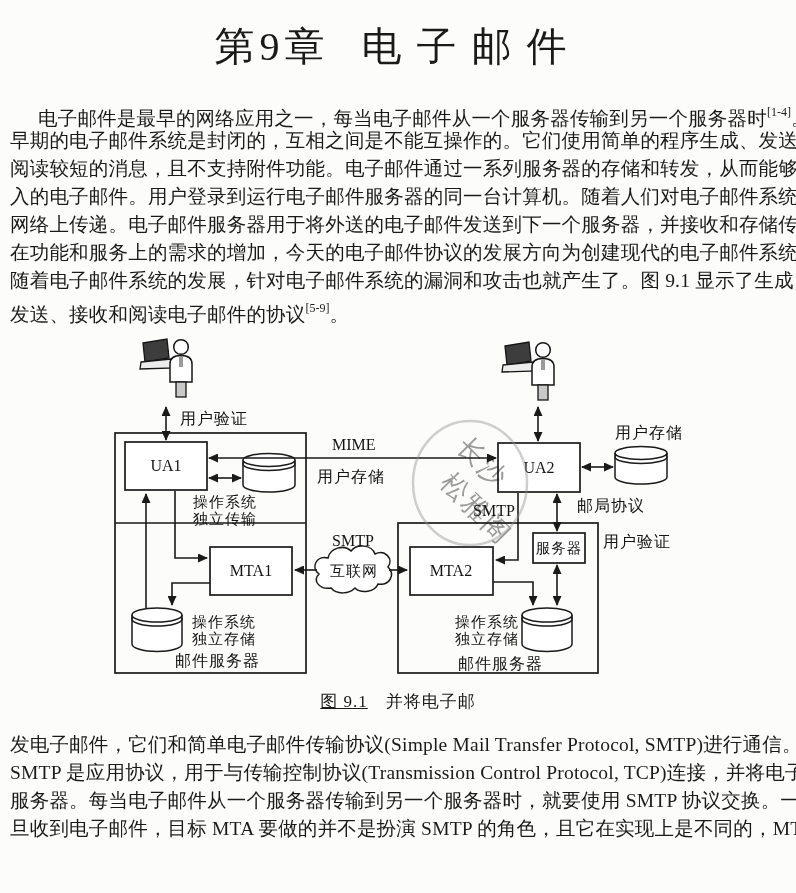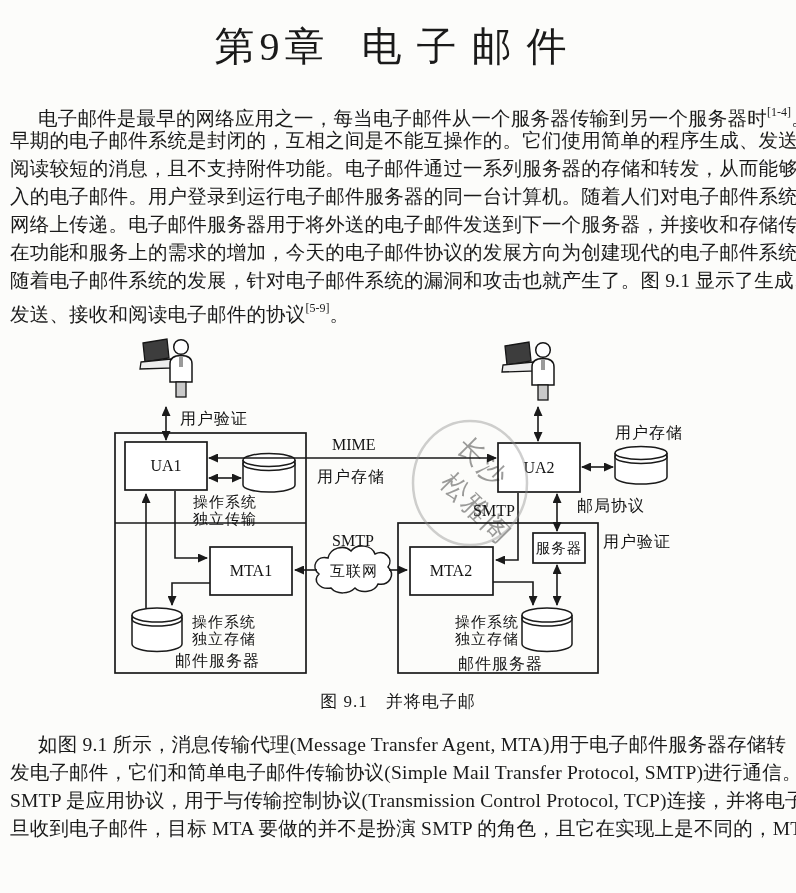--- a/index.html
+++ b/index.html
@@ -11,21 +11,21 @@
   .title{position:absolute;top:19px;left:0;right:0;text-align:center;
     font-size:40px;font-weight:normal;white-space:nowrap;}
   .t-ch{letter-spacing:5px;}
   .t-tx{letter-spacing:15px;margin-left:32px;}
   .para{position:absolute;left:10px;width:782px;font-size:19.5px;line-height:28px;}
   .ln{height:28px;white-space:nowrap;letter-spacing:0.2px;}
   .ind{text-indent:28px;}
   .sup{font-size:12px;position:relative;top:-1px;vertical-align:super;letter-spacing:0;text-align:right;}
   .caption{position:absolute;top:690px;left:0;right:0;text-align:center;
     font-size:17px;letter-spacing:1px;white-space:nowrap;}
-  .cap-label{margin-right:18px;}
+  .cap-label{margin-right:18px;text-decoration:underline;}
   .diagram{position:absolute;left:100px;top:337px;width:690px;height:350px;}
   .diagram text{font-family:"Liberation Serif","DejaVu Serif",serif;fill:#141414;}
   .dlab{letter-spacing:1px;}
 </style>
 </head>
 <body>
 
 <div class="page">
 
   <div class="title">
@@ -146,19 +146,19 @@
       <text x="0" y="0" transform="translate(376,132) rotate(45)" text-anchor="middle" font-size="27" fill="#8a8a8a" letter-spacing="2">长沙</text>
       <text x="0" y="0" transform="translate(370,178) rotate(45)" text-anchor="middle" font-size="27" fill="#8a8a8a" letter-spacing="2">松雅阁</text>
     </g>
   </svg>
 
   <div class="caption">
     <span class="cap-label">图 9.1</span><span>并将电子邮</span>
   </div>
 
   <div class="para" id="para2" style="top:731px">
-    <div class="ln ind">如图 9.1 所示，消息传输代理(Message Transfer Agent, MTA)用于电子邮件服务器存储转</div>
     <div class="ln">发电子邮件，它们和简单电子邮件传输协议(Simple Mail Transfer Protocol, SMTP)进行通信。</div>
     <div class="ln">SMTP 是应用协议，用于与传输控制协议(Transmission Control Protocol, TCP)连接，并将电子邮</div>
+    <div class="ln">服务器。每当电子邮件从一个服务器传输到另一个服务器时，就要使用 SMTP 协议交换。一</div>
     <div class="ln">旦收到电子邮件，目标 MTA 要做的并不是扮演 SMTP 的角色，且它在实现上是不同的，MTA</div>
   </div>
 
 </div>
 
 </body></html>

